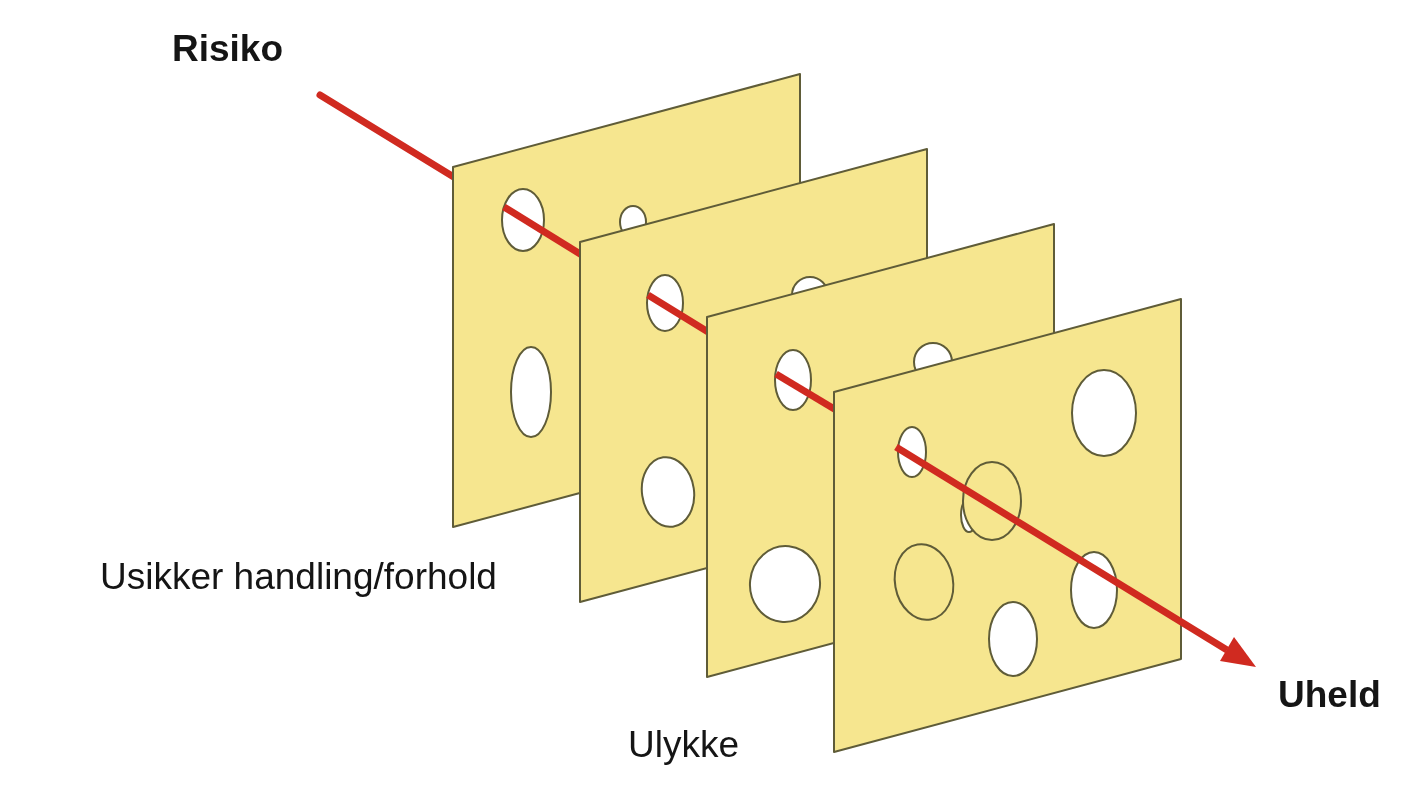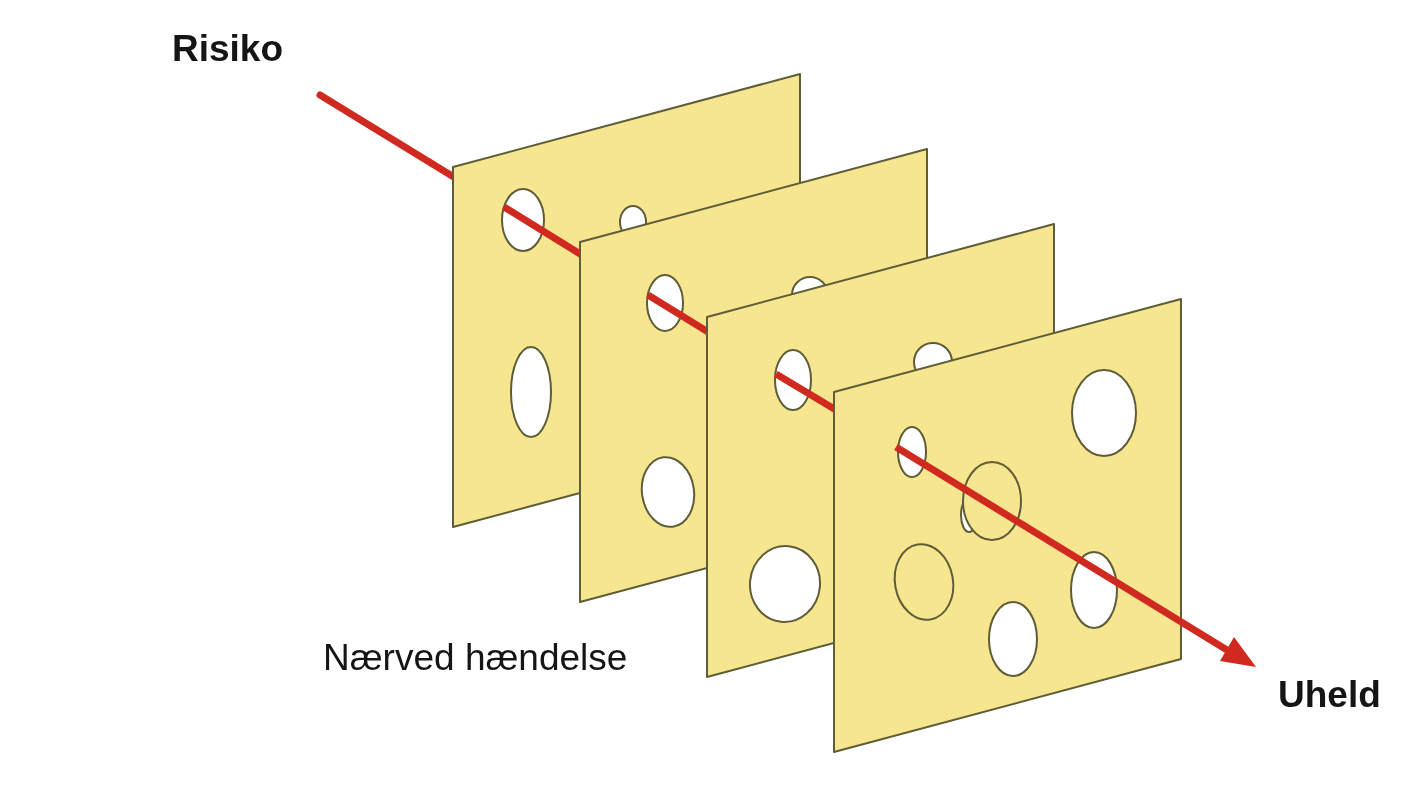--- a/index.html
+++ b/index.html
@@ -105,19 +105,20 @@
       <ellipse class="hole" cx="1094" cy="590" rx="23" ry="38"></ellipse>
     </g>
 
     <line class="arrow-seg" x1="896" y1="447" x2="1227" y2="650"></line>
     <polygon class="arrow-head" points="1256,667 1220,661 1234,637"></polygon>
   </svg>
 
   <div class="label bold" style="left:172px; top:28px;">Risiko</div>
 
 
+  <div class="label" style="left:100px; top:556px;">Usikker handling/forhold</div>
 
-  <div class="label" style="left:323px; top:637px;">Nærved hændelse</div>
 
+  <div class="label" style="left:628px; top:724px;">Ulykke</div>
 
   <div class="label bold" style="left:1278px; top:674px;text-align:right;">Uheld</div>
 
 </div>
 
 </body></html>

